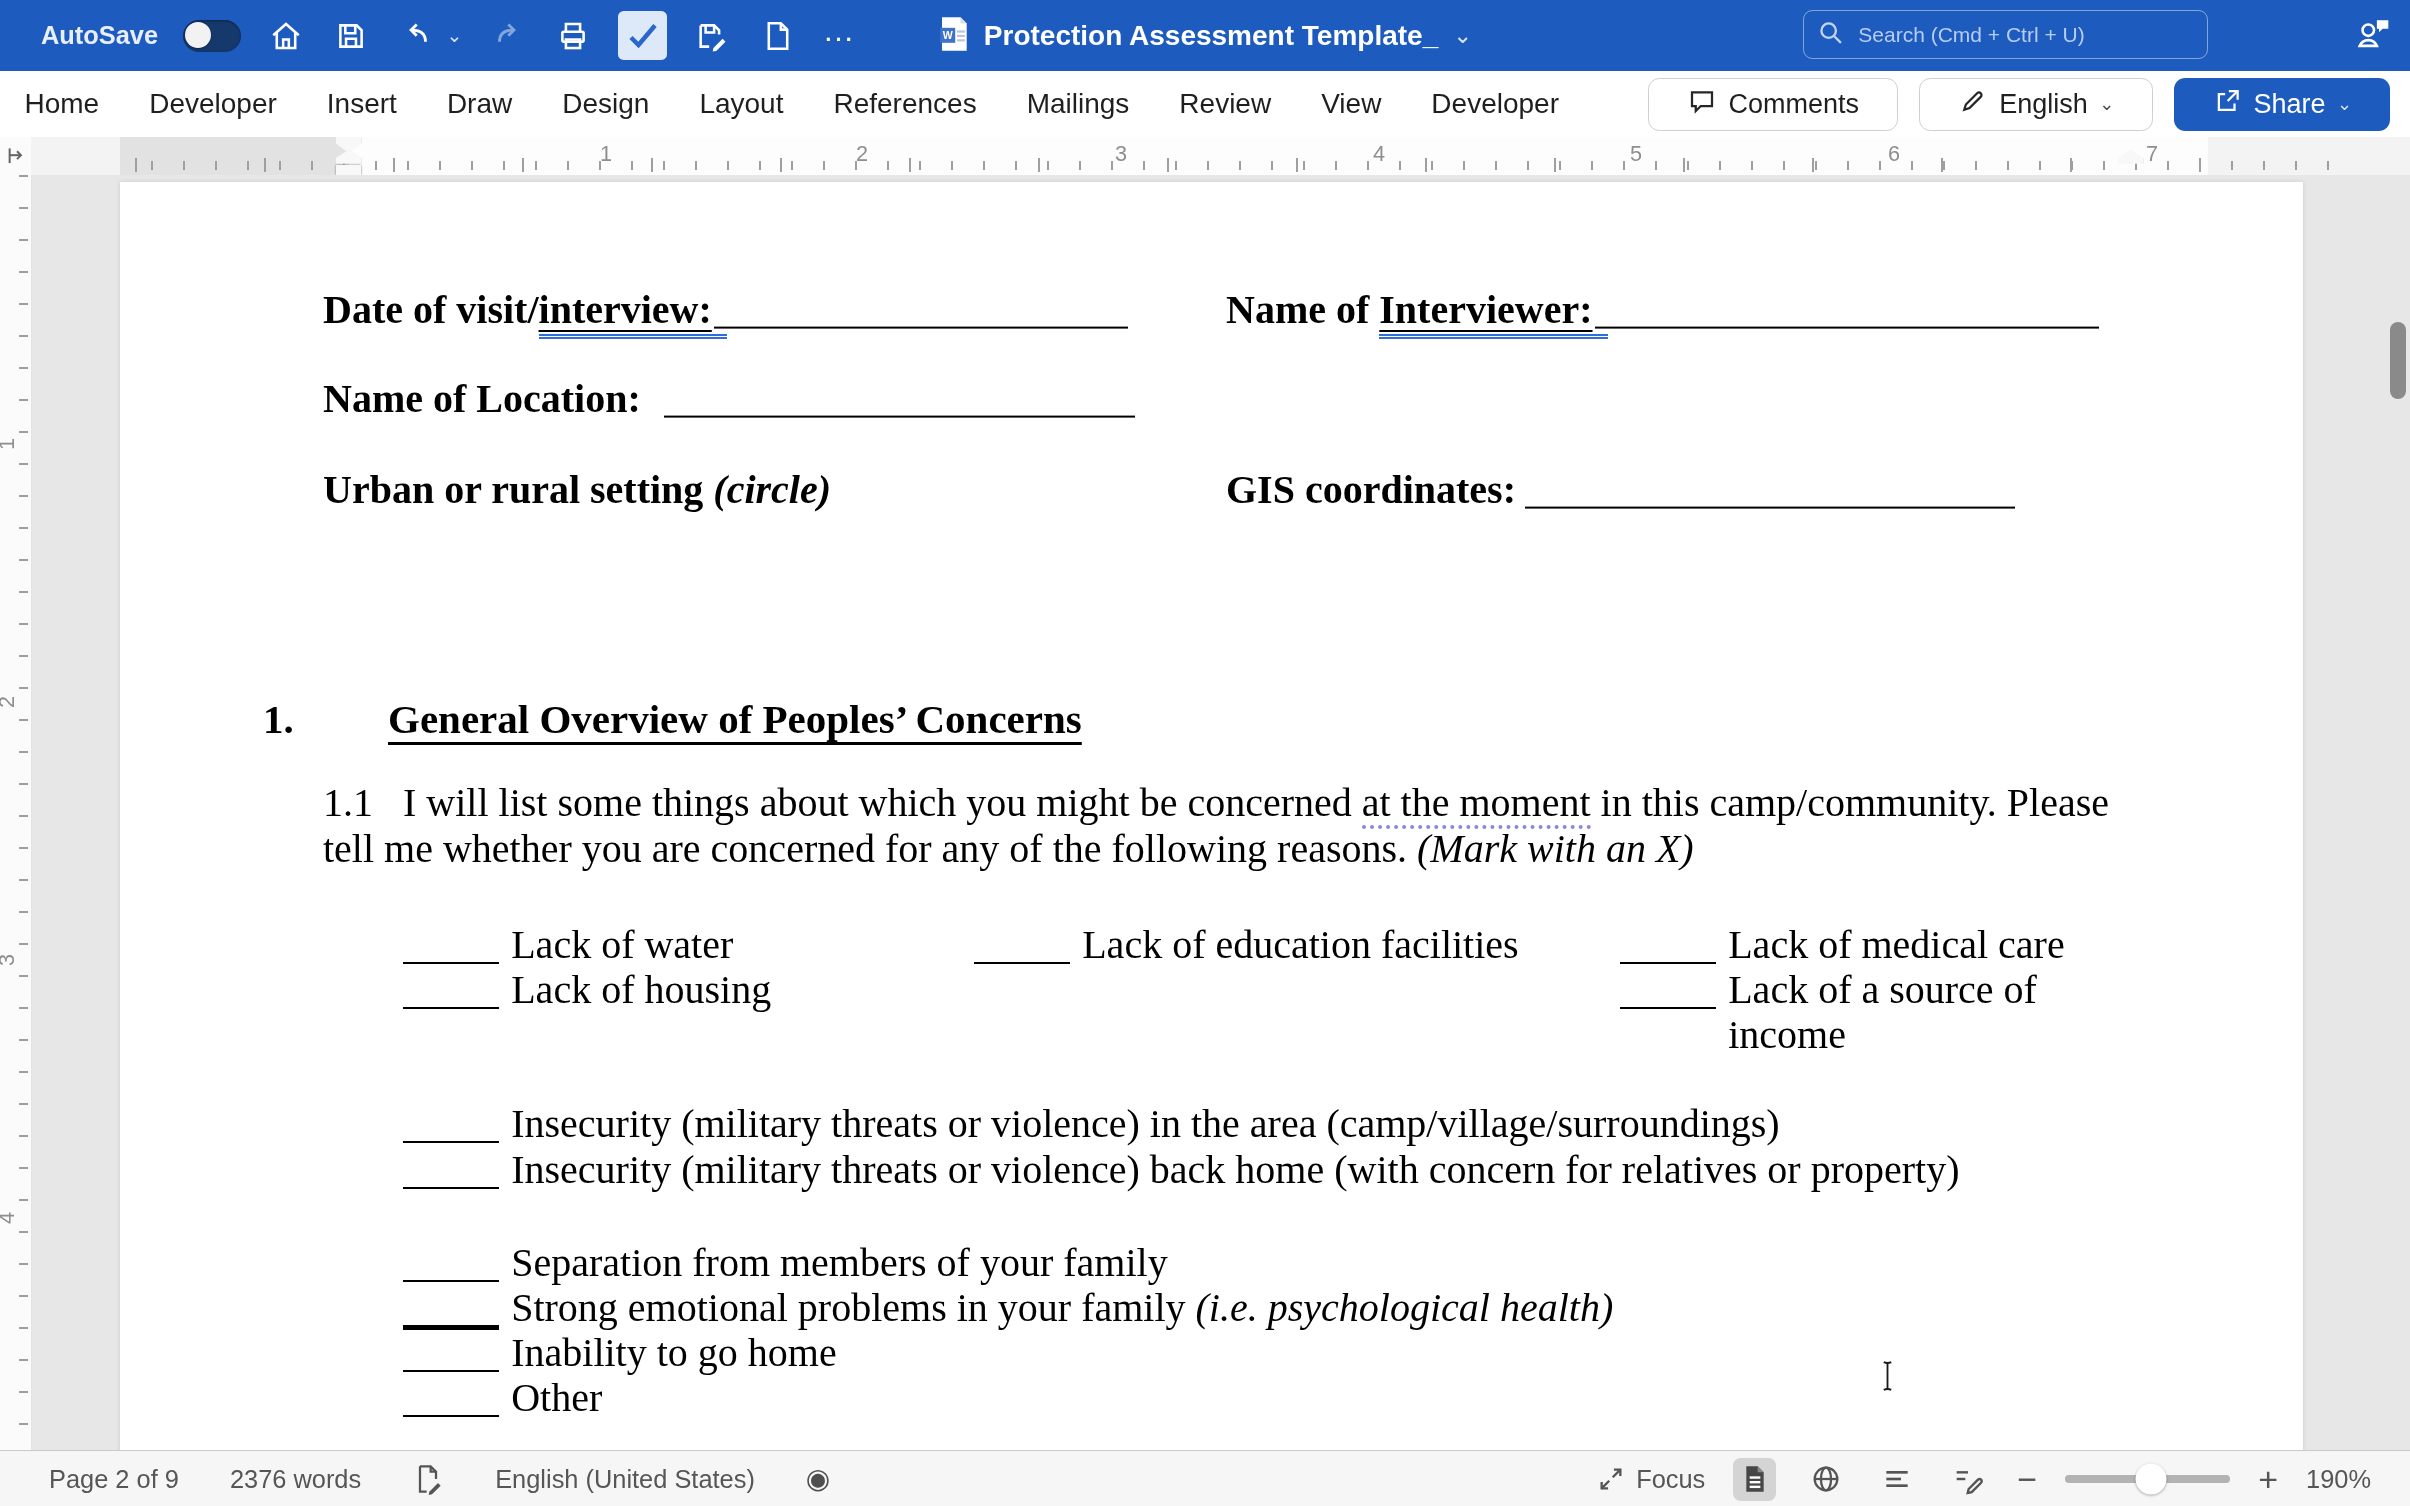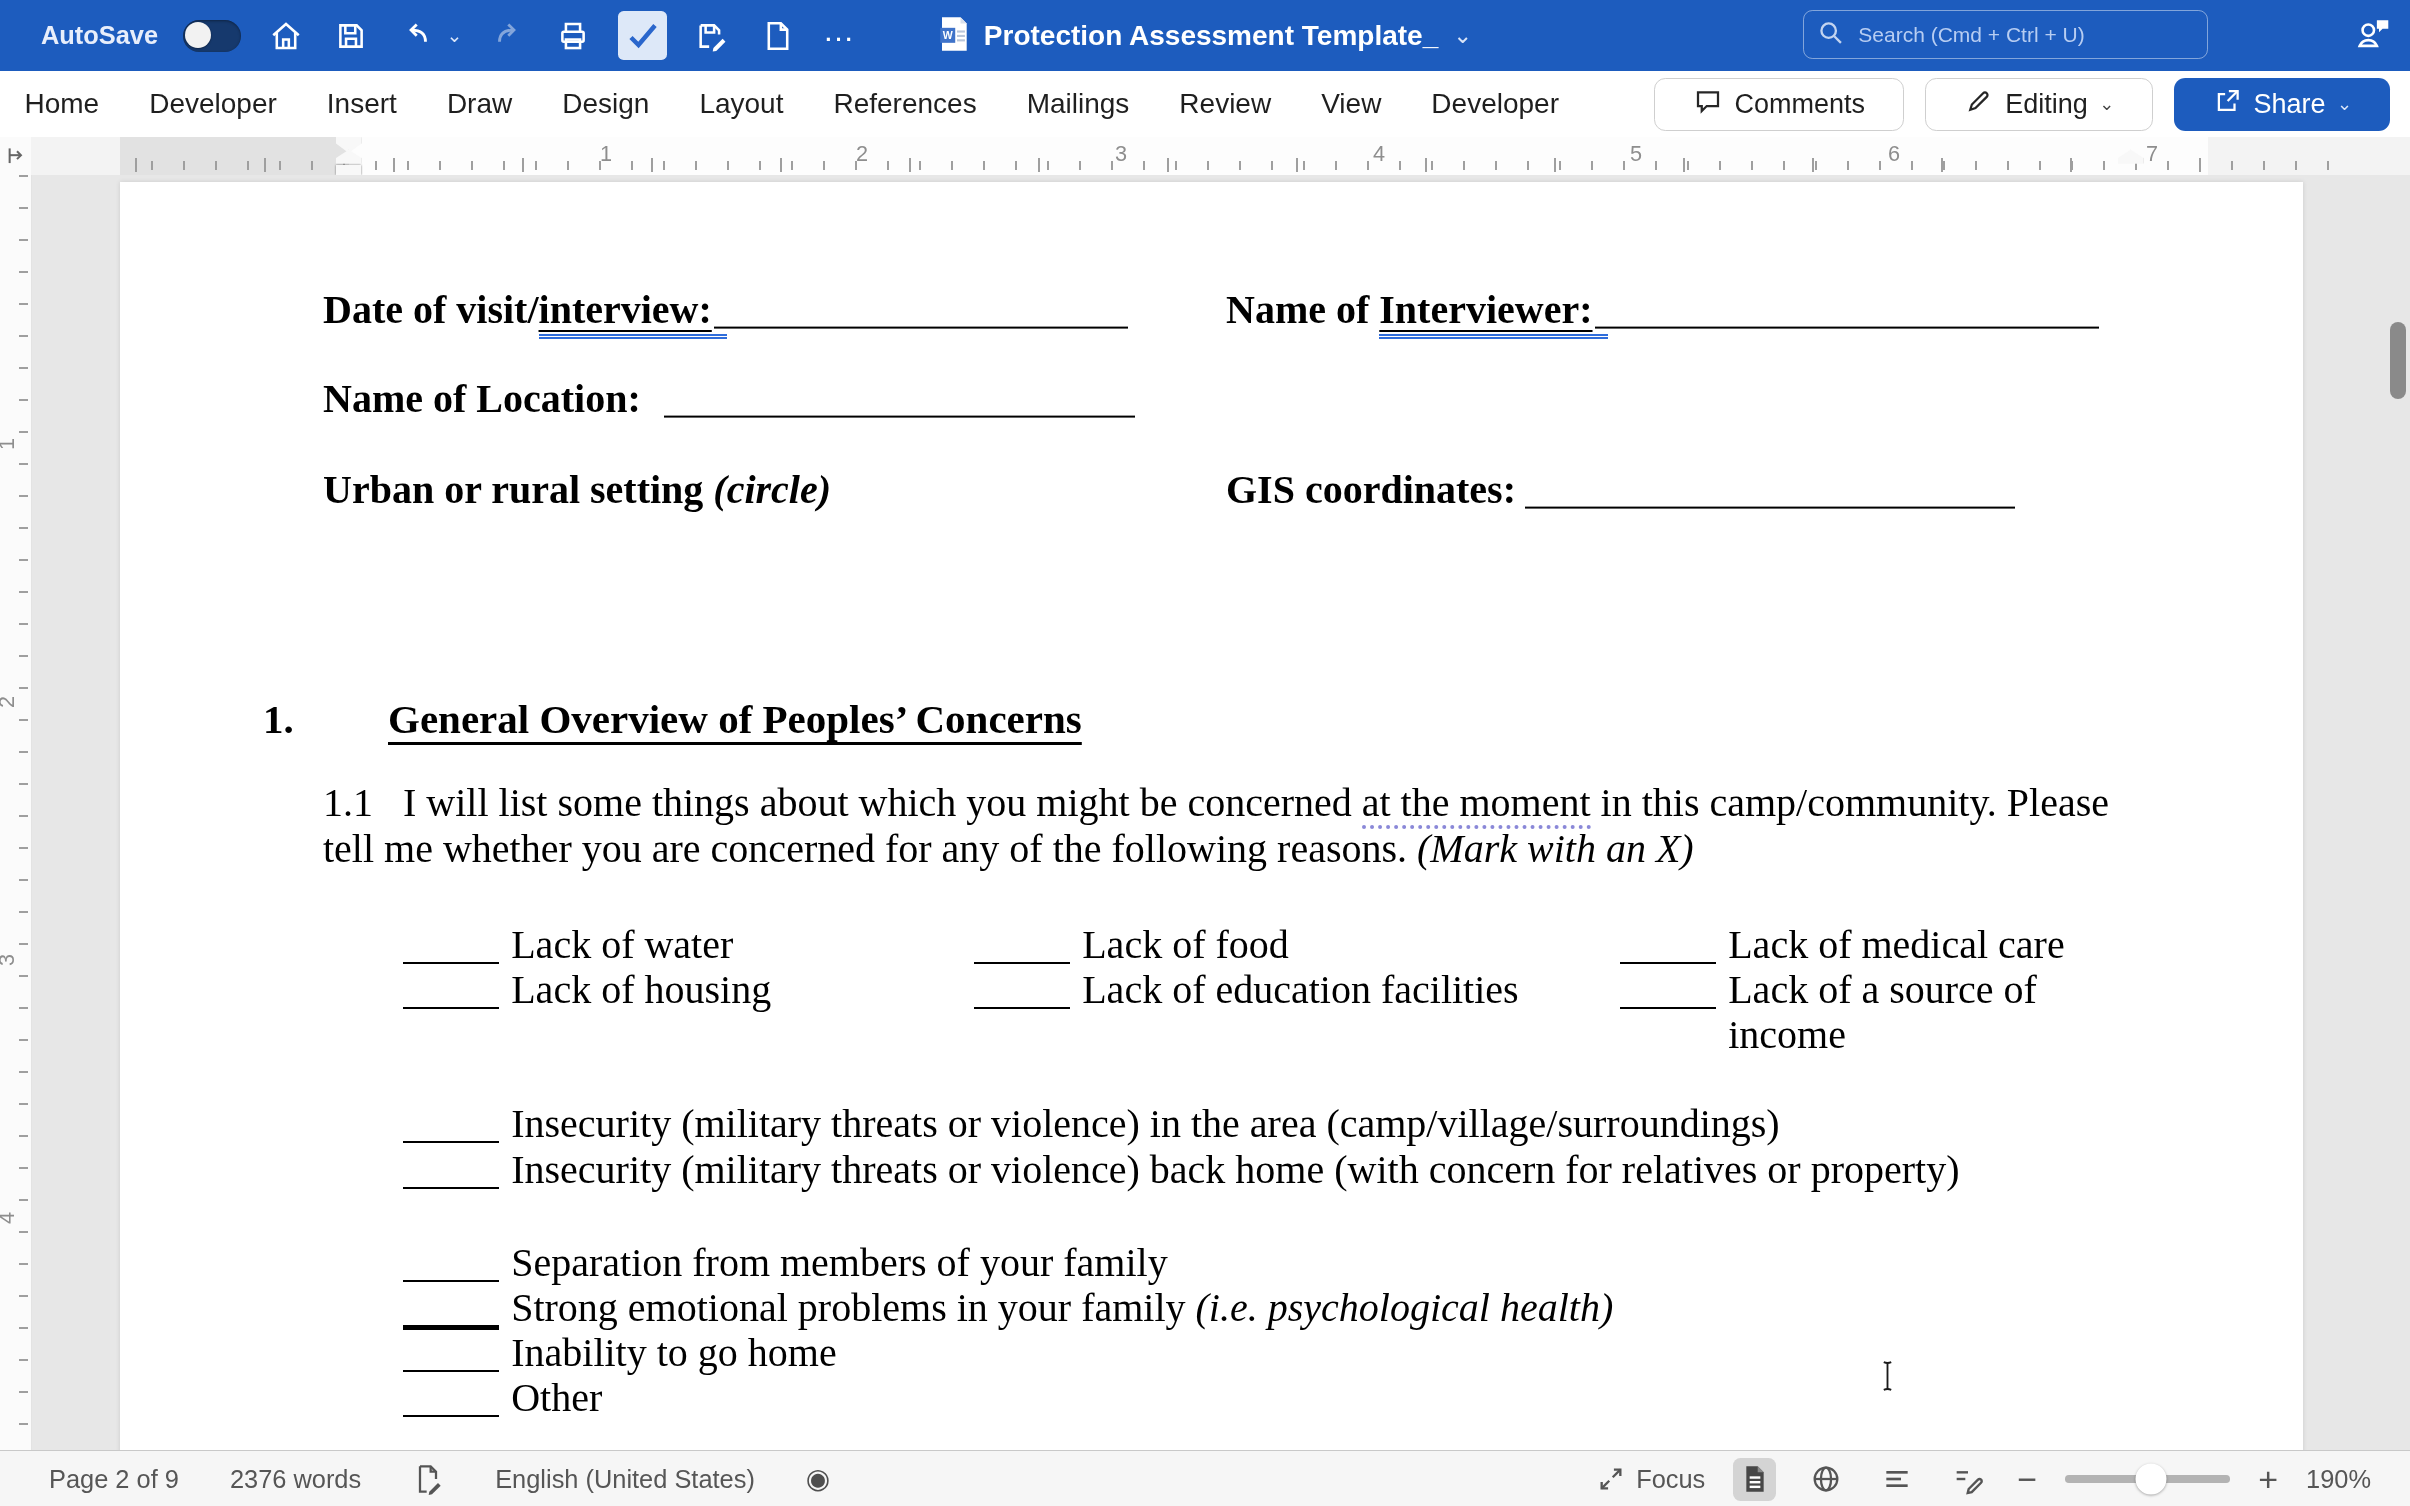--- a/index.html
+++ b/index.html
@@ -200,21 +200,21 @@
     <div class="pillbtn">
       <span><svg viewBox="0 0 24 24" width="30" height="30" fill="none" stroke="#262626" stroke-width="1.8">
             <path d="M4 5 H20 V16 H11 L7 20 V16 H4 Z"></path>
           </svg></span>
       <span>Comments</span>
     </div>
     <div class="pillbtn">
       <span><svg viewBox="0 0 24 24" width="30" height="30" fill="none" stroke="#262626" stroke-width="1.8">
             <path d="M5 19 L6.3 14.8 L15.3 5.8 A1.9 1.9 0 0 1 18.2 8.7 L9.2 17.7 Z"></path>
           </svg></span>
-      <span>Editing</span>
+      <span>English</span>
       <span class="pchev">⌄</span>
     </div>
     <div class="pillbtn share">
       <span><svg viewBox="0 0 24 24" width="30" height="30" fill="none" stroke="#fff" stroke-width="1.8">
             <path d="M10.5 6.5 H5.5 V19 H18 V14"></path>
             <path d="M13.5 4 H20.5 V11"></path>
             <path d="M20.5 4 L12.5 12"></path>
           </svg></span>
       <span>Share</span>
       <span class="pchev">⌄</span>
@@ -292,24 +292,20 @@
           <div>Lack of water</div>
         </div>
       <div class="item">
           <span class="blank"></span>
           <div>Lack of housing</div>
         </div>
     </div>
     <div class="abs" style="left:854px;top:740px;width:621px;">
       <div class="item">
           <span class="blank"></span>
-          <div>Lack of food</div>
-        </div>
-      <div class="item">
-          <span class="blank"></span>
           <div>Lack of education facilities</div>
         </div>
     </div>
     <div class="abs" style="left:1500px;top:740px;width:532px;">
       <div class="item">
           <span class="blank"></span>
           <div>Lack of medical care</div>
         </div>
       <div class="item">
           <span class="blank"></span>

